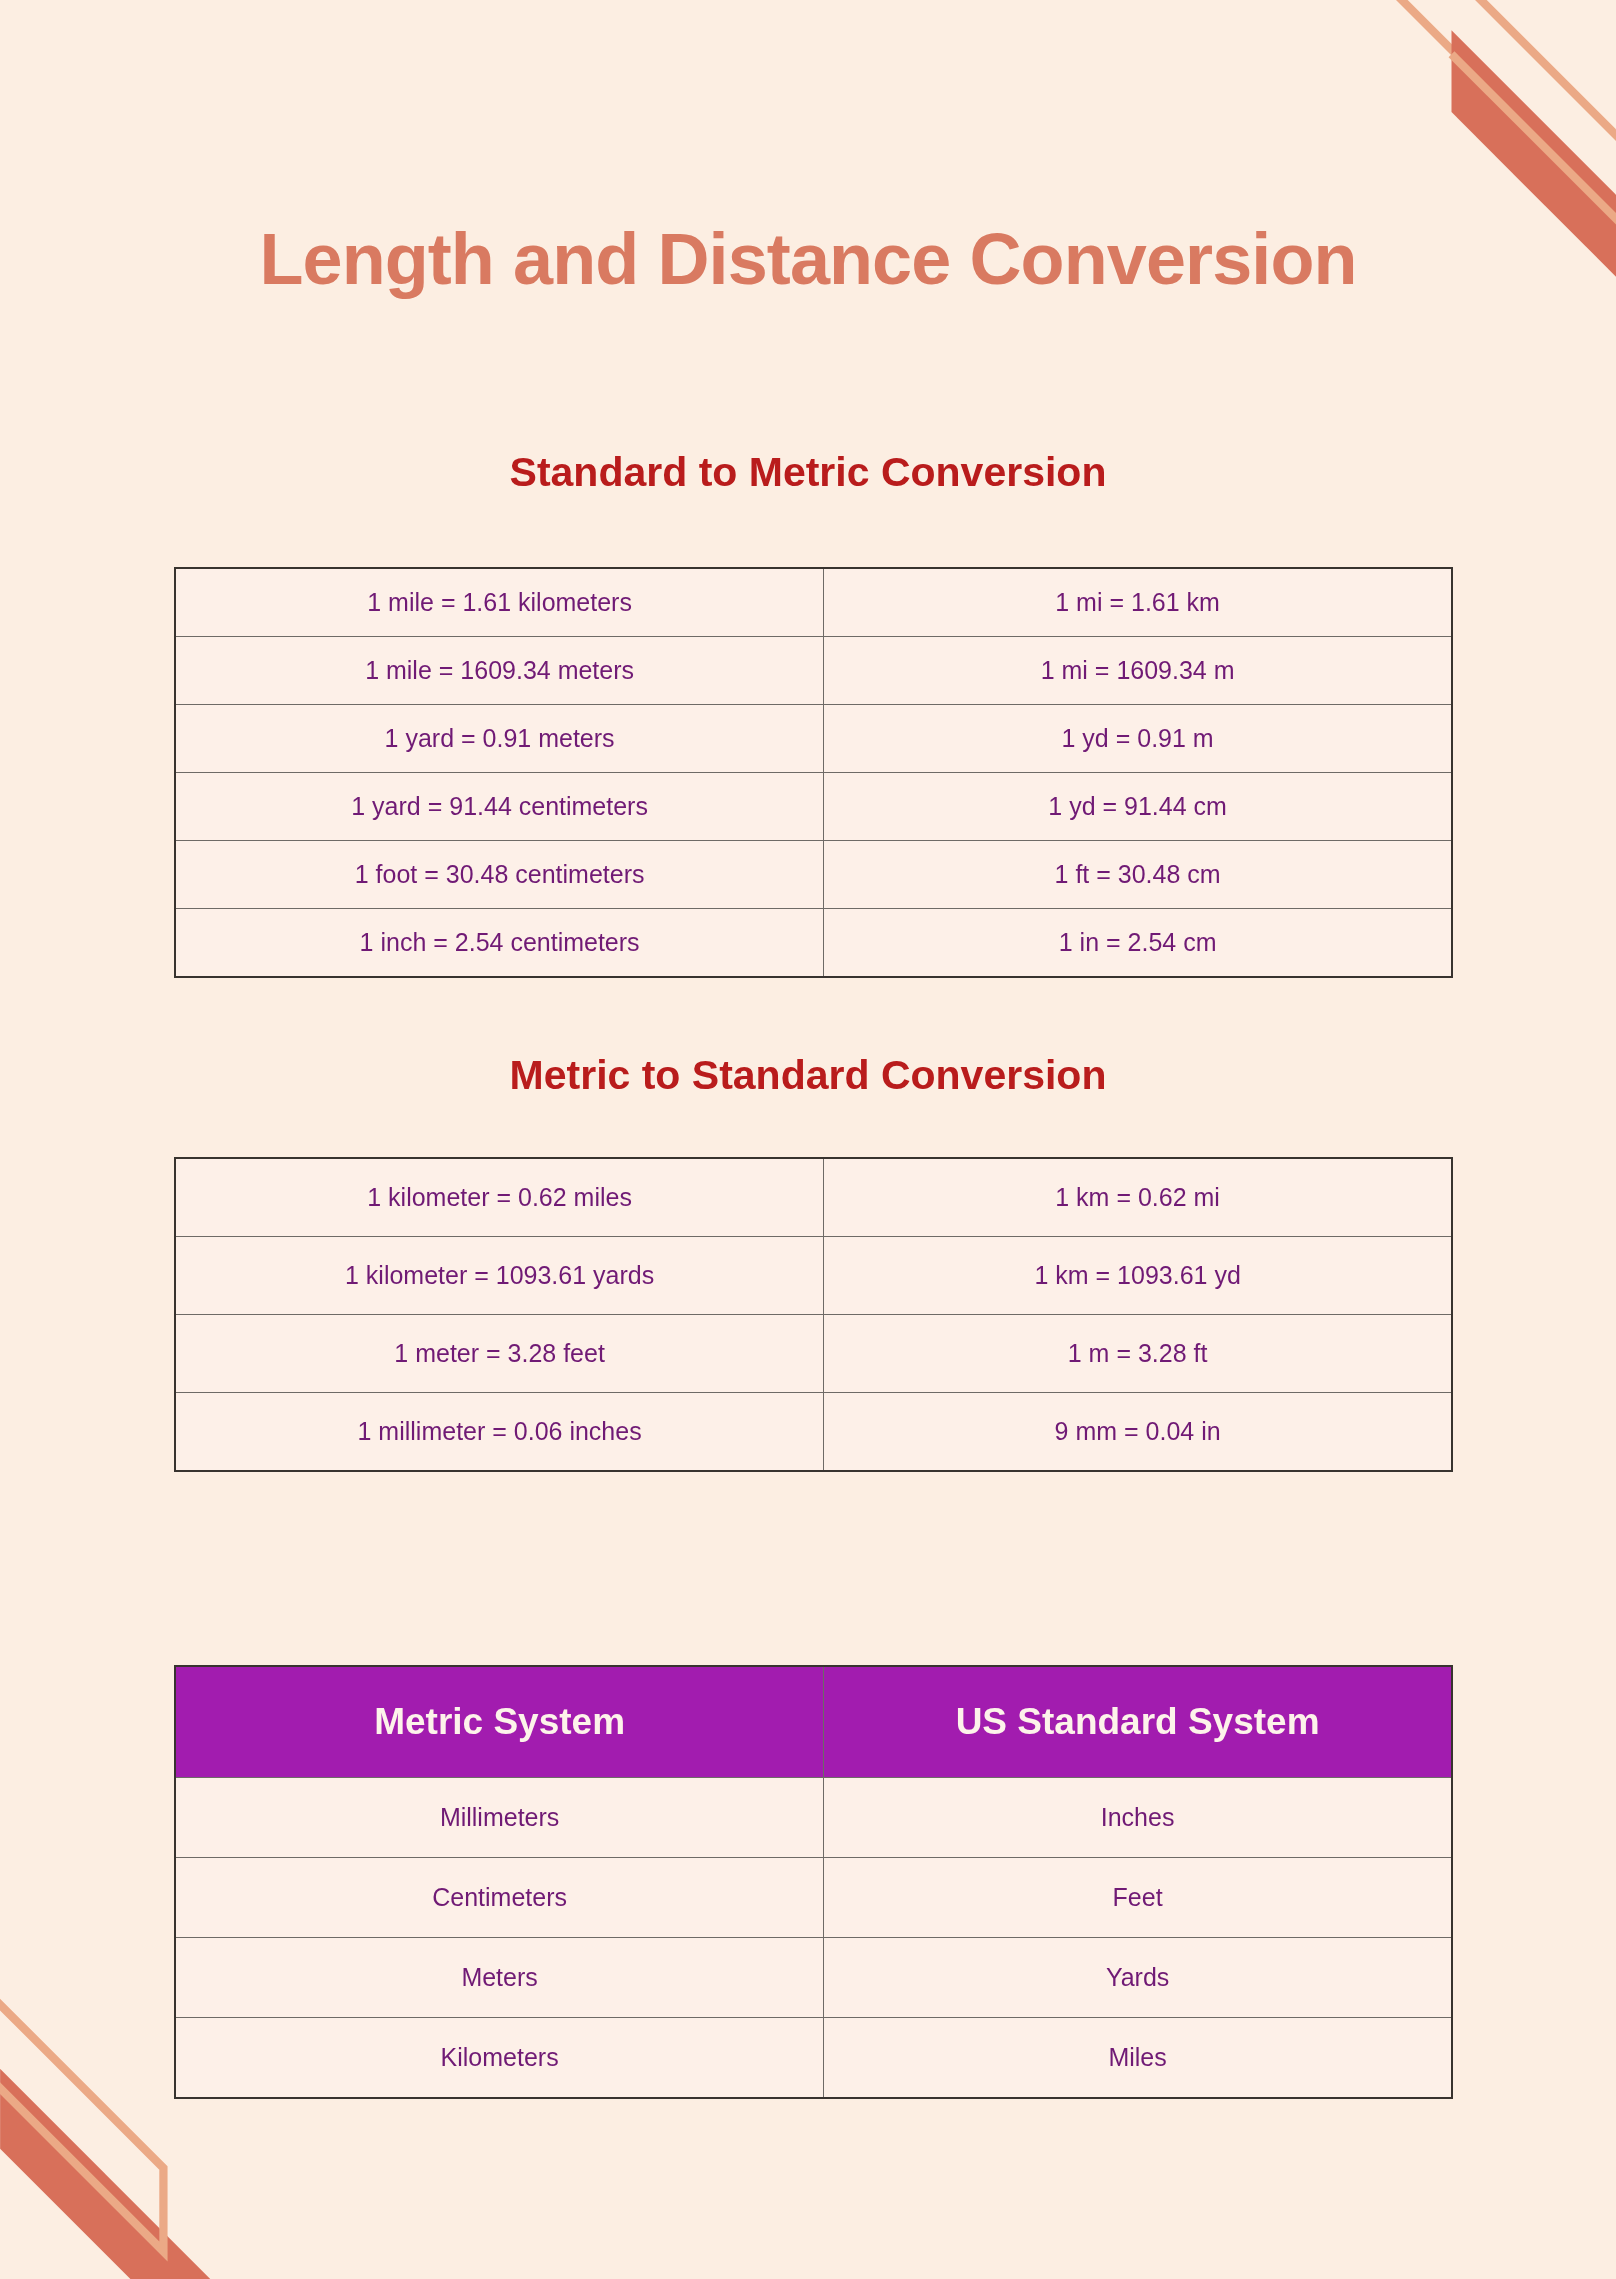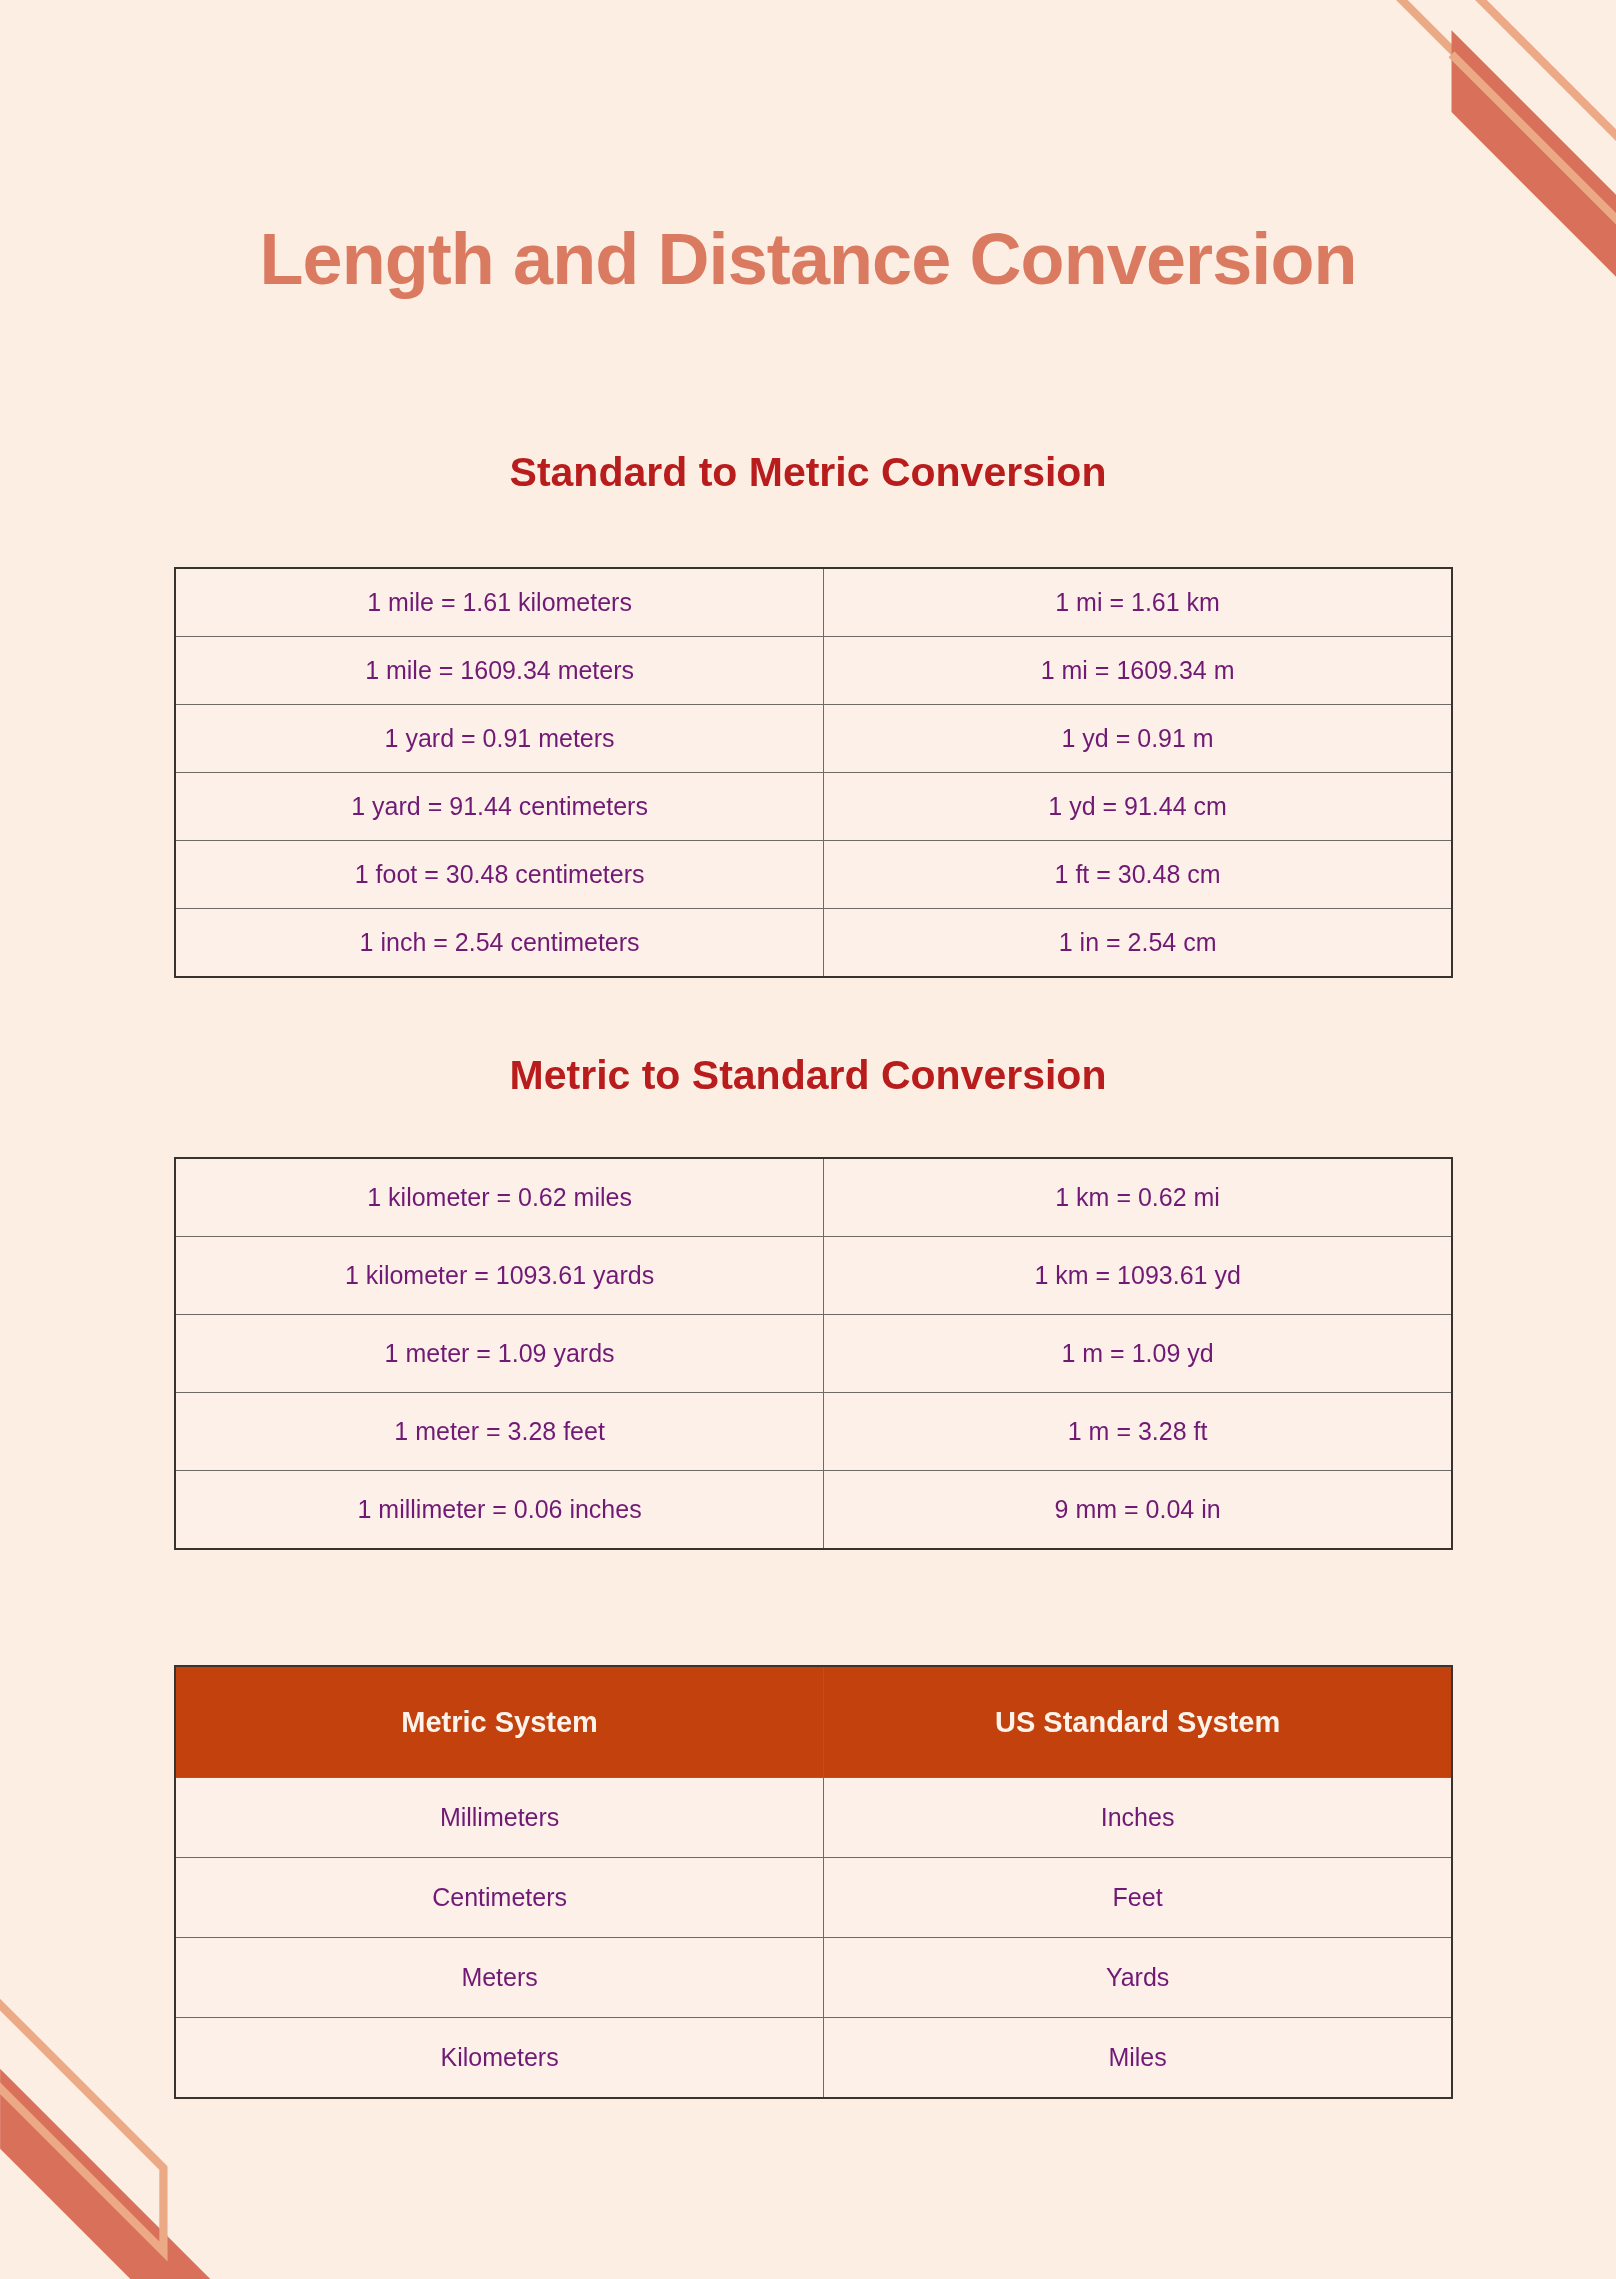--- a/index.html
+++ b/index.html
@@ -75,23 +75,23 @@
 
   #table-std-metric { top: 567px; }
   #table-std-metric td { height: 67px; }
 
   #table-metric-std { top: 1157px; }
   #table-metric-std td { height: 77px; }
 
   #table-systems { top: 1665px; }
   #table-systems th {
     height: 110px;
-    background: #c2410c;
+    background: #a21caf;
     color: #fdf3ea;
-    font-size: 29px;
+    font-size: 37px;
     font-weight: 700;
   }
   #table-systems td { height: 79px; }
 </style>
 </head>
 <body>
 
 <div class="page">
 
   <svg class="deco deco-tr" width="386" height="386" viewBox="0 0 420 420">
@@ -153,24 +153,20 @@
     <tbody>
         <tr>
       <td>1 kilometer = 0.62 miles</td>
       <td>1 km = 0.62 mi</td>
     </tr>
     <tr>
       <td>1 kilometer = 1093.61 yards</td>
       <td>1 km = 1093.61 yd</td>
     </tr>
     <tr>
-      <td>1 meter = 1.09 yards</td>
-      <td>1 m = 1.09 yd</td>
-    </tr>
-    <tr>
       <td>1 meter = 3.28 feet</td>
       <td>1 m = 3.28 ft</td>
     </tr>
     <tr>
       <td>1 millimeter = 0.06 inches</td>
       <td>9 mm = 0.04 in</td>
     </tr>
   </tbody>
     </table>
 

